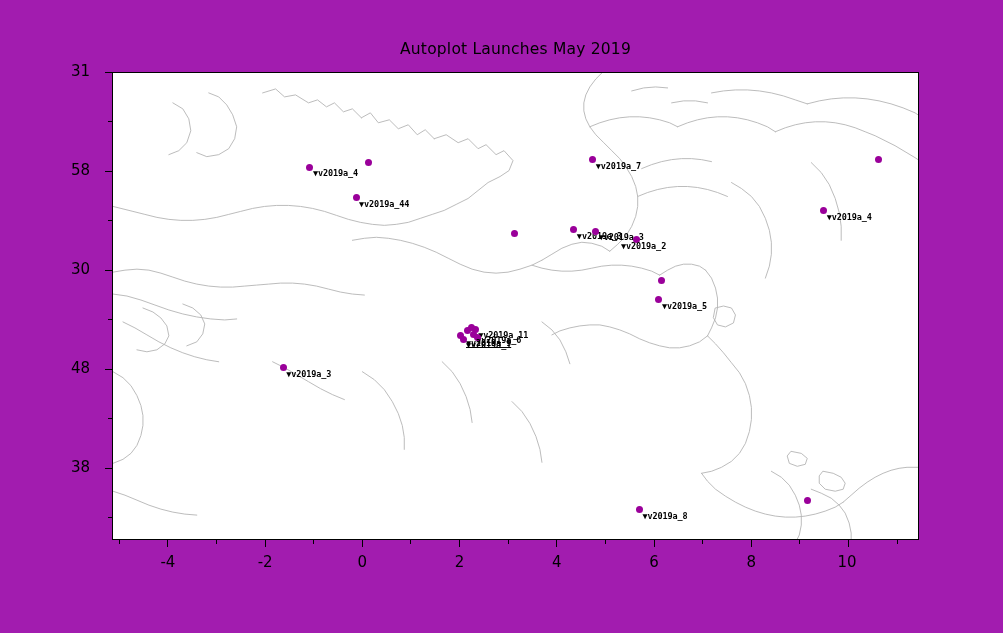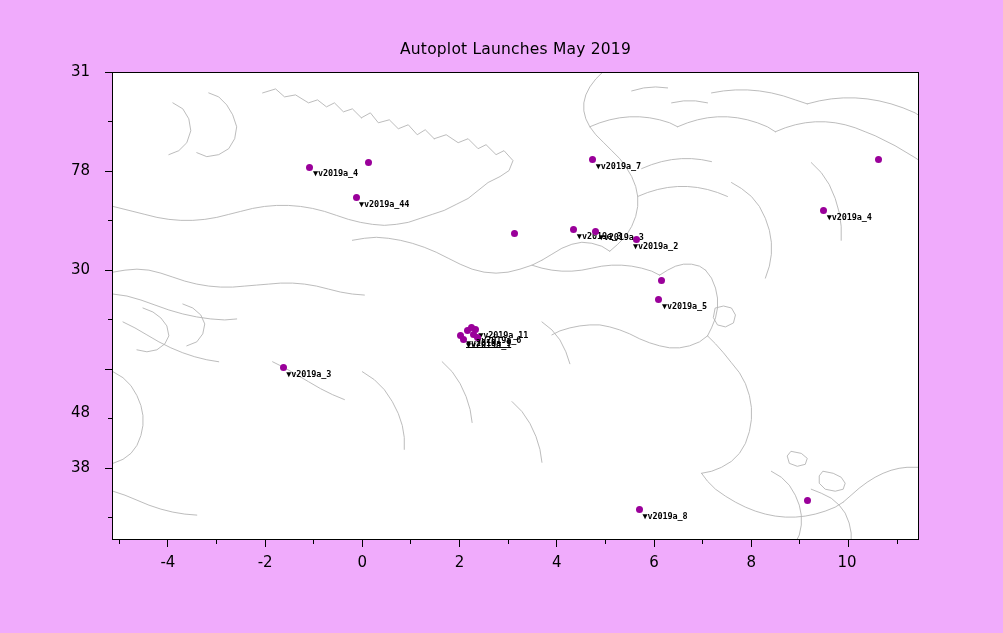--- a/index.html
+++ b/index.html
@@ -12,21 +12,21 @@
     height: 633px;
     font-family: "DejaVu Sans", sans-serif;
     overflow: hidden;
     position: relative;
   }
   #figure {
     position: absolute;
     left: 0; top: 0;
     width: 1003px;
     height: 633px;
-    background: #f0abfc;
+    background: #a21caf;
   }
   #plot-title {
     position: absolute;
     left: 112px;
     top: 40px;
     width: 807px;
     text-align: center;
     font-size: 15.5px;
     color: #000000;
     letter-spacing: 0.2px;
@@ -184,21 +184,21 @@
       <div class="point-label" style="left: 482.825px; top: 87.6667px;">▼v2019a_7</div>
       <div class="marker" style="left: 765.678px; top: 86.1714px; background: rgb(154, 0, 154);"></div>
       <div class="marker" style="left: 710.743px; top: 137.676px; background: rgb(154, 0, 154);"></div>
       <div class="point-label" style="left: 713.743px; top: 138.676px;">▼v2019a_4</div>
       <div class="marker" style="left: 401.555px; top: 160.457px; background: rgb(154, 0, 154);"></div>
       <div class="marker" style="left: 460.865px; top: 156.99px; background: rgb(154, 0, 154);"></div>
       <div class="point-label" style="left: 463.865px; top: 157.99px;">▼v2019a_3</div>
       <div class="marker" style="left: 482.742px; top: 158.476px; background: rgb(154, 0, 154);"></div>
       <div class="point-label" style="left: 485.742px; top: 159.476px;">▼v2019a_3</div>
       <div class="marker" style="left: 523.578px; top: 166.895px; background: rgb(154, 0, 154);"></div>
-      <div class="point-label" style="left: 520px; top: 167.895px;">▼v2019a_2</div>
+      <div class="point-label" style="left: 508px; top: 167.895px;">▼v2019a_2</div>
       <div class="marker" style="left: 548.371px; top: 207.01px; background: rgb(154, 0, 154);"></div>
       <div class="marker" style="left: 545.94px; top: 226.819px; background: rgb(154, 0, 154);"></div>
       <div class="point-label" style="left: 548.94px; top: 227.819px; text-align: right;">▼v2019a_5</div>
       <div class="marker" style="left: 347.593px; top: 262.476px; background: rgb(154, 0, 154);"></div>
       <div class="marker" style="left: 354.886px; top: 257.524px; background: rgb(154, 0, 154);"></div>
       <div class="marker" style="left: 358.289px; top: 254.057px; background: rgb(154, 0, 154);"></div>
       <div class="marker" style="left: 362.178px; top: 256.038px; background: rgb(154, 0, 154);"></div>
       <div class="point-label" style="left: 365.178px; top: 257.038px;">▼v2019a_11</div>
       <div class="marker" style="left: 360.233px; top: 261.486px; background: rgb(154, 0, 154);"></div>
       <div class="point-label" style="left: 363.233px; top: 262.486px;">▼v2019a_6</div>
@@ -211,25 +211,25 @@
       <div class="marker" style="left: 526.495px; top: 436.8px; background: rgb(154, 0, 154);"></div>
       <div class="point-label" style="left: 529.495px; top: 437.8px;">▼v2019a_8</div>
       <div class="marker" style="left: 694.214px; top: 427.39px; background: rgb(154, 0, 154);"></div>
     </div>
 
   <div id="overlay"></div>
 
 <div class="tick-y" style="top: 467.69px;"></div>
     <div class="ticklabel-y" style="top: 458.19px; left: 18px;">38</div>
     <div class="tick-y" style="top: 368.643px;"></div>
-    <div class="ticklabel-y" style="top: 359.143px; left: 18px; margin-top: 44px;">48</div>
+    <div class="ticklabel-y" style="top: 359.143px; left: 18px;">48</div>
     <div class="tick-y" style="top: 269.595px;"></div>
     <div class="ticklabel-y" style="top: 260.095px; left: 18px;">30</div>
     <div class="tick-y" style="top: 170.548px;"></div>
-    <div class="ticklabel-y" style="top: 161.048px; left: 18px;">78</div>
+    <div class="ticklabel-y" style="top: 161.048px; left: 18px;">58</div>
     <div class="tick-y" style="top: 71.5px;"></div>
     <div class="ticklabel-y" style="top: 62px; left: 18px;">31</div>
     <div class="tick-y minor" style="top: 517.214px;"></div>
     <div class="tick-y minor" style="top: 418.167px;"></div>
     <div class="tick-y minor" style="top: 319.119px;"></div>
     <div class="tick-y minor" style="top: 220.071px;"></div>
     <div class="tick-y minor" style="top: 121.024px;"></div>
     <div class="tick-x" style="left: 167.407px;"></div>
     <div class="ticklabel-x" style="left: 167.907px;">-4</div>
     <div class="tick-x" style="left: 264.636px;"></div>

